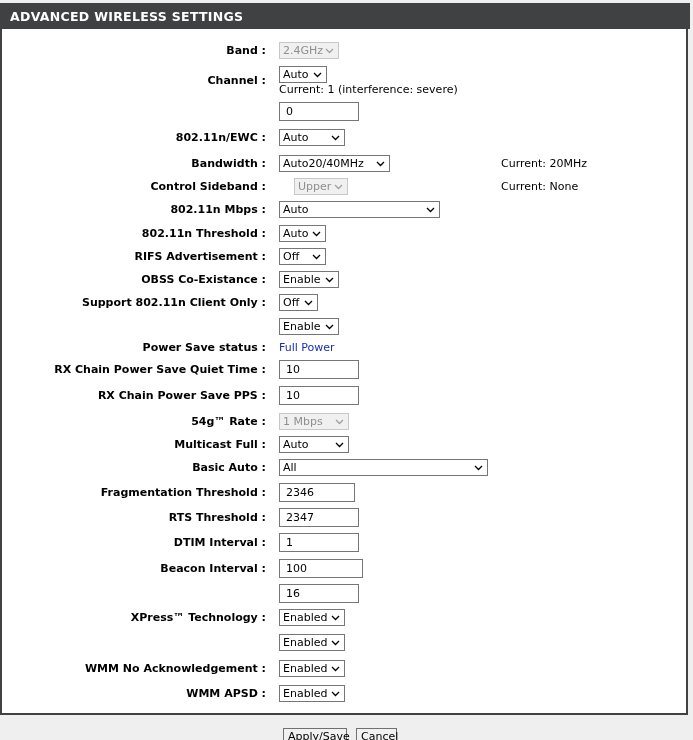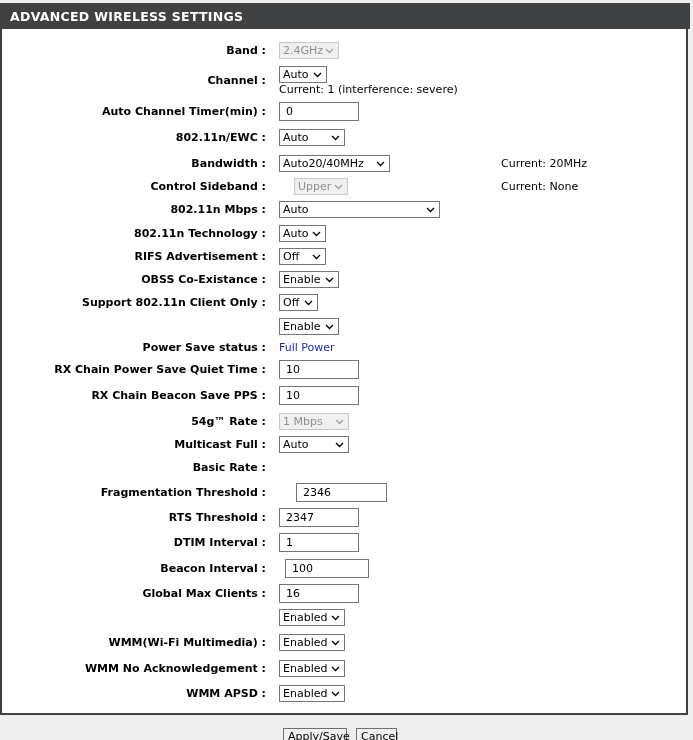--- a/index.html
+++ b/index.html
@@ -75,21 +75,20 @@
     <span class="arrow">
         <svg width="9" height="9">
           <path d="M1 3 L4.5 6.5 L8 3" stroke="#000" fill="none" stroke-width="1.3"></path>
         </svg>
       </span>
   </div>
   <span class="note" style="left:279px;top:12px">Current: 1 (interference: severe)</span>
 </div>
 
 <div class="row" style="top:102px">
-  <span class="label">Auto Channel Timer(min) :</span>
   <div class="inp" style="left:279px;width:80px">0</div>
 </div>
 
 <div class="row" style="top:128px">
   <span class="label">802.11n/EWC :</span>
   <div class="sel" style="left:279px;width:66px">
     <span>Auto</span>
     <span class="arrow">
         <svg width="9" height="9">
           <path d="M1 3 L4.5 6.5 L8 3" stroke="#000" fill="none" stroke-width="1.3"></path>
@@ -130,21 +129,21 @@
     <span>Auto</span>
     <span class="arrow">
         <svg width="9" height="9">
           <path d="M1 3 L4.5 6.5 L8 3" stroke="#000" fill="none" stroke-width="1.3"></path>
         </svg>
       </span>
   </div>
 </div>
 
 <div class="row" style="top:224px">
-  <span class="label">802.11n Technology :</span>
+  <span class="label">802.11n Threshold :</span>
   <div class="sel" style="left:279px;width:47px">
     <span>Auto</span>
     <span class="arrow">
         <svg width="9" height="9">
           <path d="M1 3 L4.5 6.5 L8 3" stroke="#000" fill="none" stroke-width="1.3"></path>
         </svg>
       </span>
   </div>
 </div>
 
@@ -199,21 +198,21 @@
   <span class="label">Power Save status :</span>
   <span class="note status-blue" style="left:279px;top:3px">Full Power</span>
 </div>
 
 <div class="row" style="top:360px">
   <span class="label">RX Chain Power Save Quiet Time :</span>
   <div class="inp" style="left:279px;width:80px">10</div>
 </div>
 
 <div class="row" style="top:386px">
-  <span class="label">RX Chain Beacon Save PPS :</span>
+  <span class="label">RX Chain Power Save PPS :</span>
   <div class="inp" style="left:279px;width:80px">10</div>
 </div>
 
 <div class="row" style="top:412px">
   <span class="label">54g™ Rate :</span>
   <div class="sel disabled" style="left:279px;width:70px">
     <span>1 Mbps</span>
     <span class="arrow">
         <svg width="9" height="9">
           <path d="M1 3 L4.5 6.5 L8 3" stroke="#a0a0a0" fill="none" stroke-width="1.3"></path>
@@ -228,61 +227,68 @@
     <span>Auto</span>
     <span class="arrow">
         <svg width="9" height="9">
           <path d="M1 3 L4.5 6.5 L8 3" stroke="#000" fill="none" stroke-width="1.3"></path>
         </svg>
       </span>
   </div>
 </div>
 
 <div class="row" style="top:458px">
-  <span class="label">Basic Rate :</span>
+  <span class="label">Basic Auto :</span>
+  <div class="sel" style="left:279px;width:209px">
+    <span>All</span>
+    <span class="arrow">
+        <svg width="9" height="9">
+          <path d="M1 3 L4.5 6.5 L8 3" stroke="#000" fill="none" stroke-width="1.3"></path>
+        </svg>
+      </span>
+  </div>
 </div>
 
 <div class="row" style="top:483px">
   <span class="label">Fragmentation Threshold :</span>
-  <div class="inp" style="left:296px;width:91px">2346</div>
+  <div class="inp" style="left:279px;width:76px">2346</div>
 </div>
 
 <div class="row" style="top:508px">
   <span class="label">RTS Threshold :</span>
   <div class="inp" style="left:279px;width:80px">2347</div>
 </div>
 
 <div class="row" style="top:533px">
   <span class="label">DTIM Interval :</span>
   <div class="inp" style="left:279px;width:80px">1</div>
 </div>
 
 <div class="row" style="top:559px">
   <span class="label">Beacon Interval :</span>
-  <div class="inp" style="left:285px;width:84px">100</div>
+  <div class="inp" style="left:279px;width:84px">100</div>
 </div>
 
 <div class="row" style="top:584px">
-  <span class="label">Global Max Clients :</span>
   <div class="inp" style="left:279px;width:80px">16</div>
 </div>
 
 <div class="row" style="top:608px">
+  <span class="label">XPress™ Technology :</span>
   <div class="sel" style="left:279px;width:66px">
     <span>Enabled</span>
     <span class="arrow">
         <svg width="9" height="9">
           <path d="M1 3 L4.5 6.5 L8 3" stroke="#000" fill="none" stroke-width="1.3"></path>
         </svg>
       </span>
   </div>
 </div>
 
 <div class="row" style="top:633px">
-  <span class="label">WMM(Wi-Fi Multimedia) :</span>
   <div class="sel" style="left:279px;width:66px">
     <span>Enabled</span>
     <span class="arrow">
         <svg width="9" height="9">
           <path d="M1 3 L4.5 6.5 L8 3" stroke="#000" fill="none" stroke-width="1.3"></path>
         </svg>
       </span>
   </div>
 </div>
 

